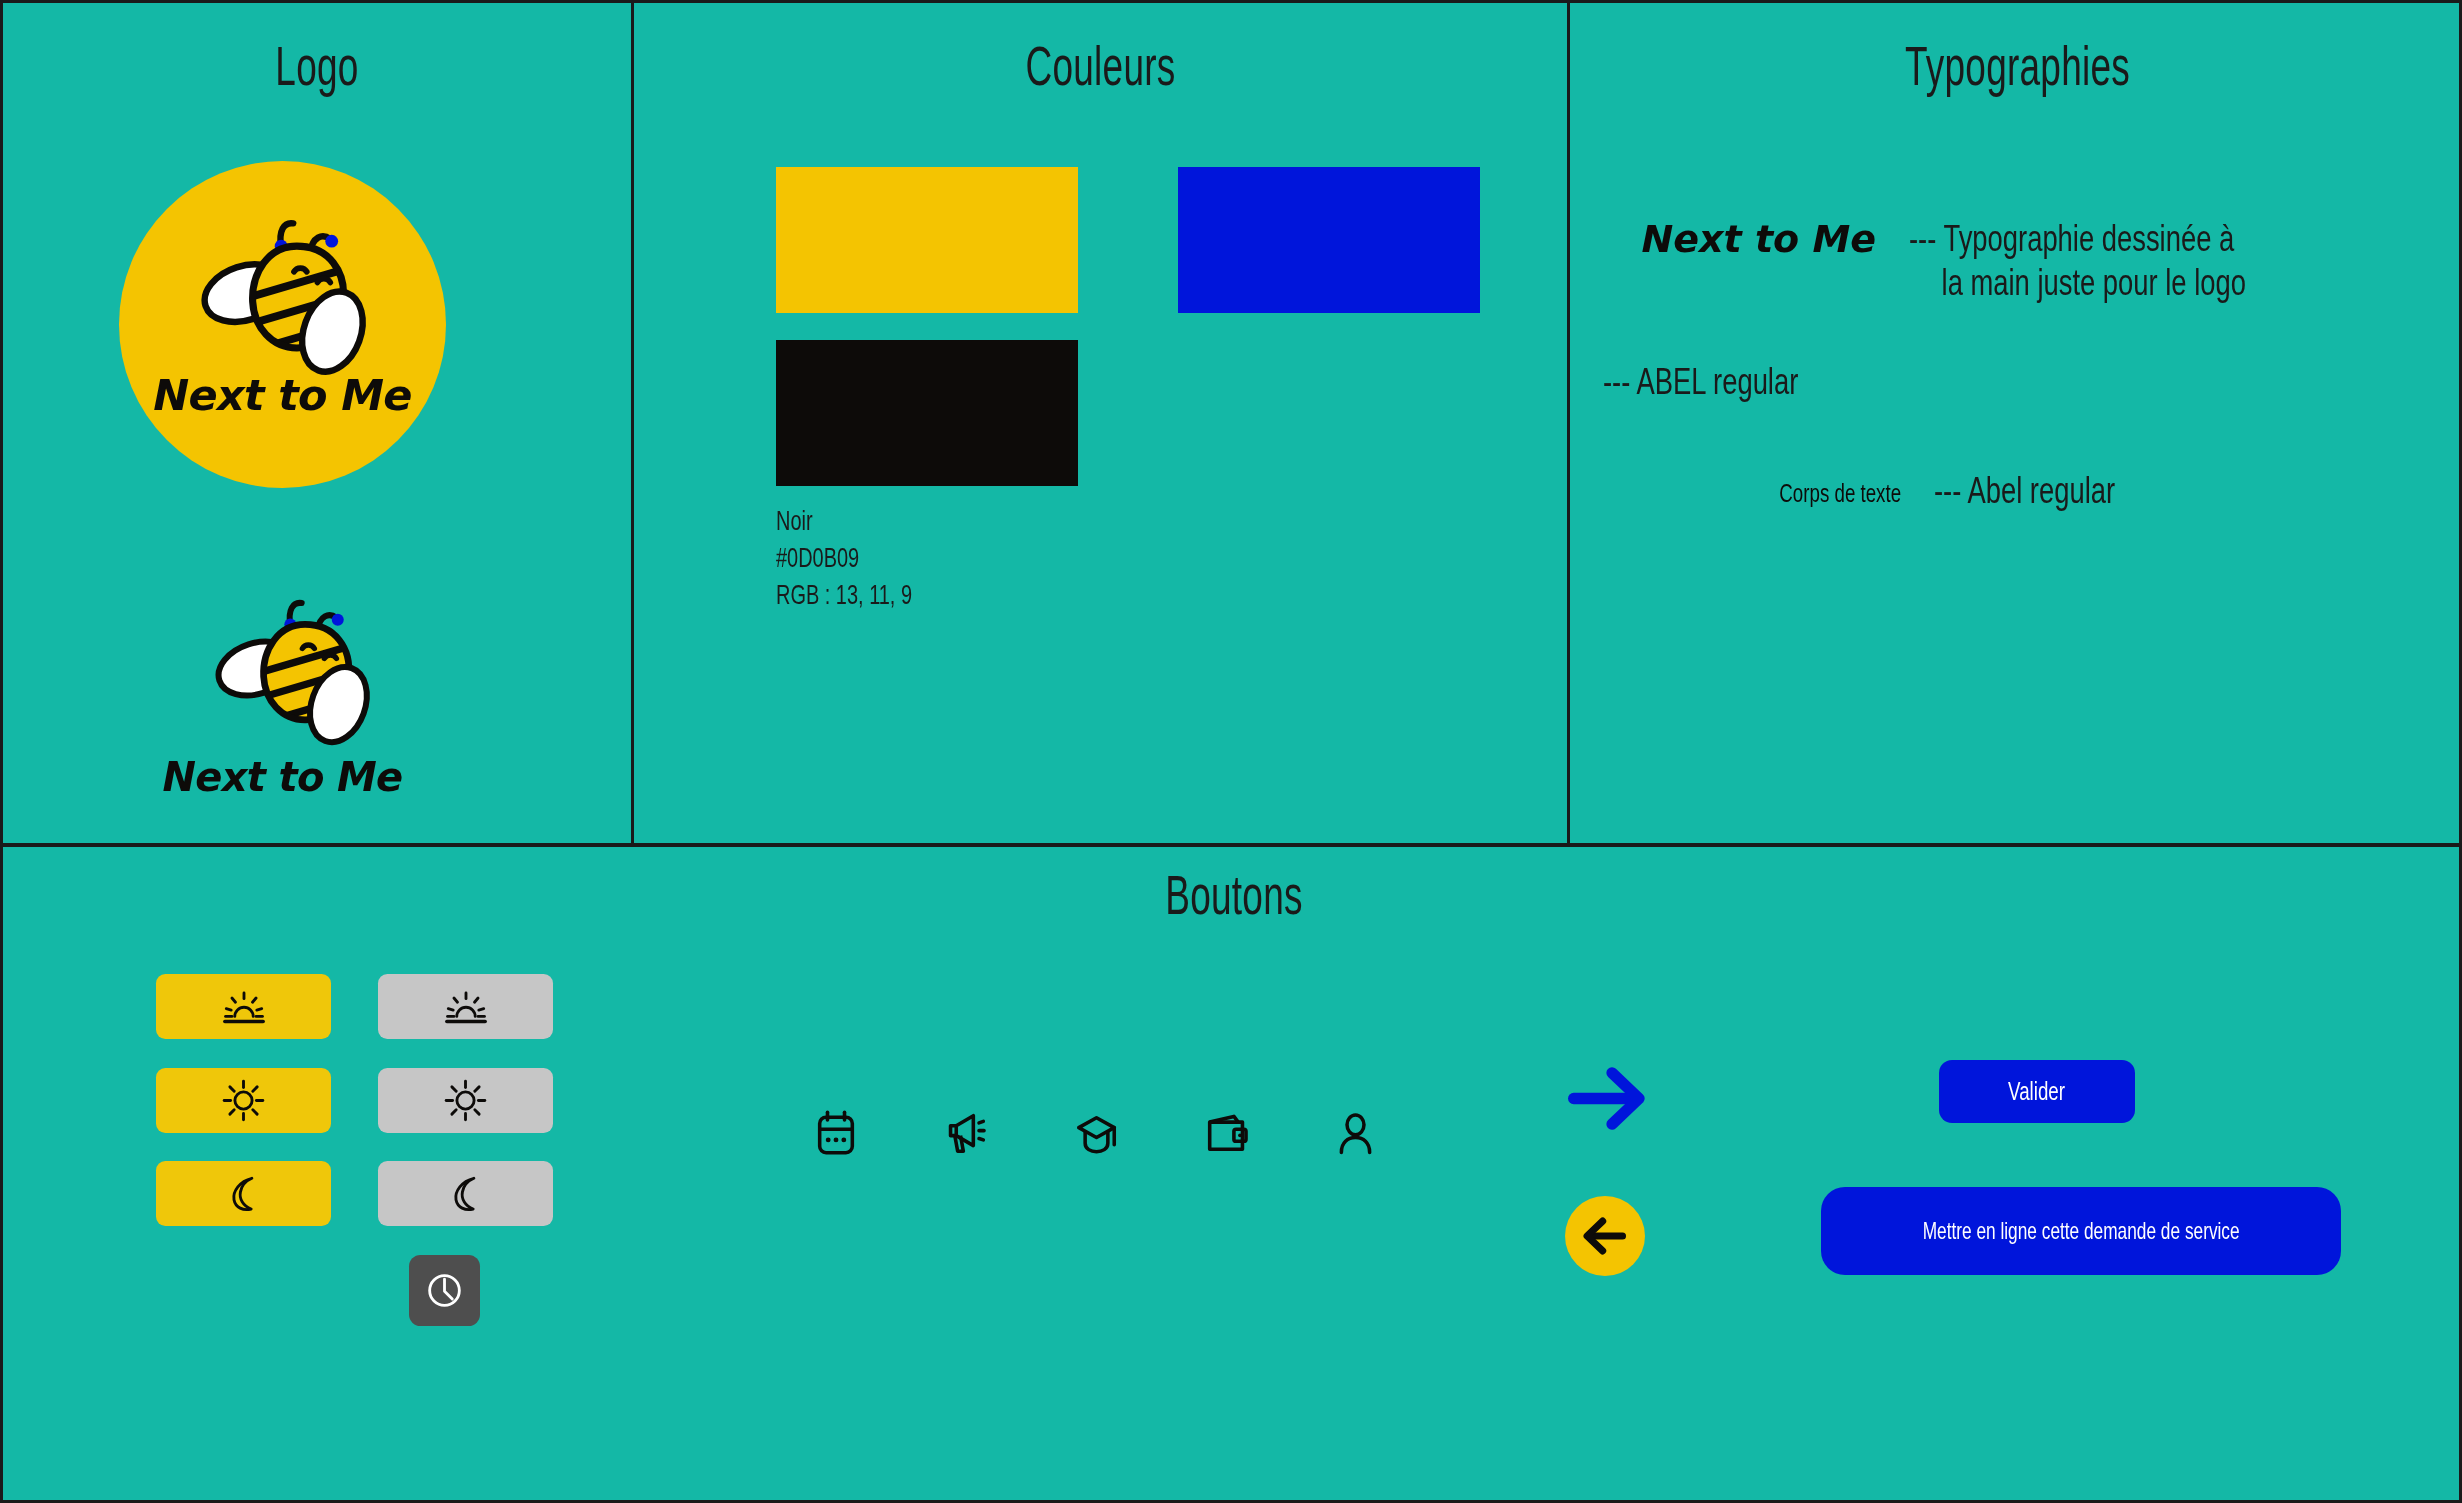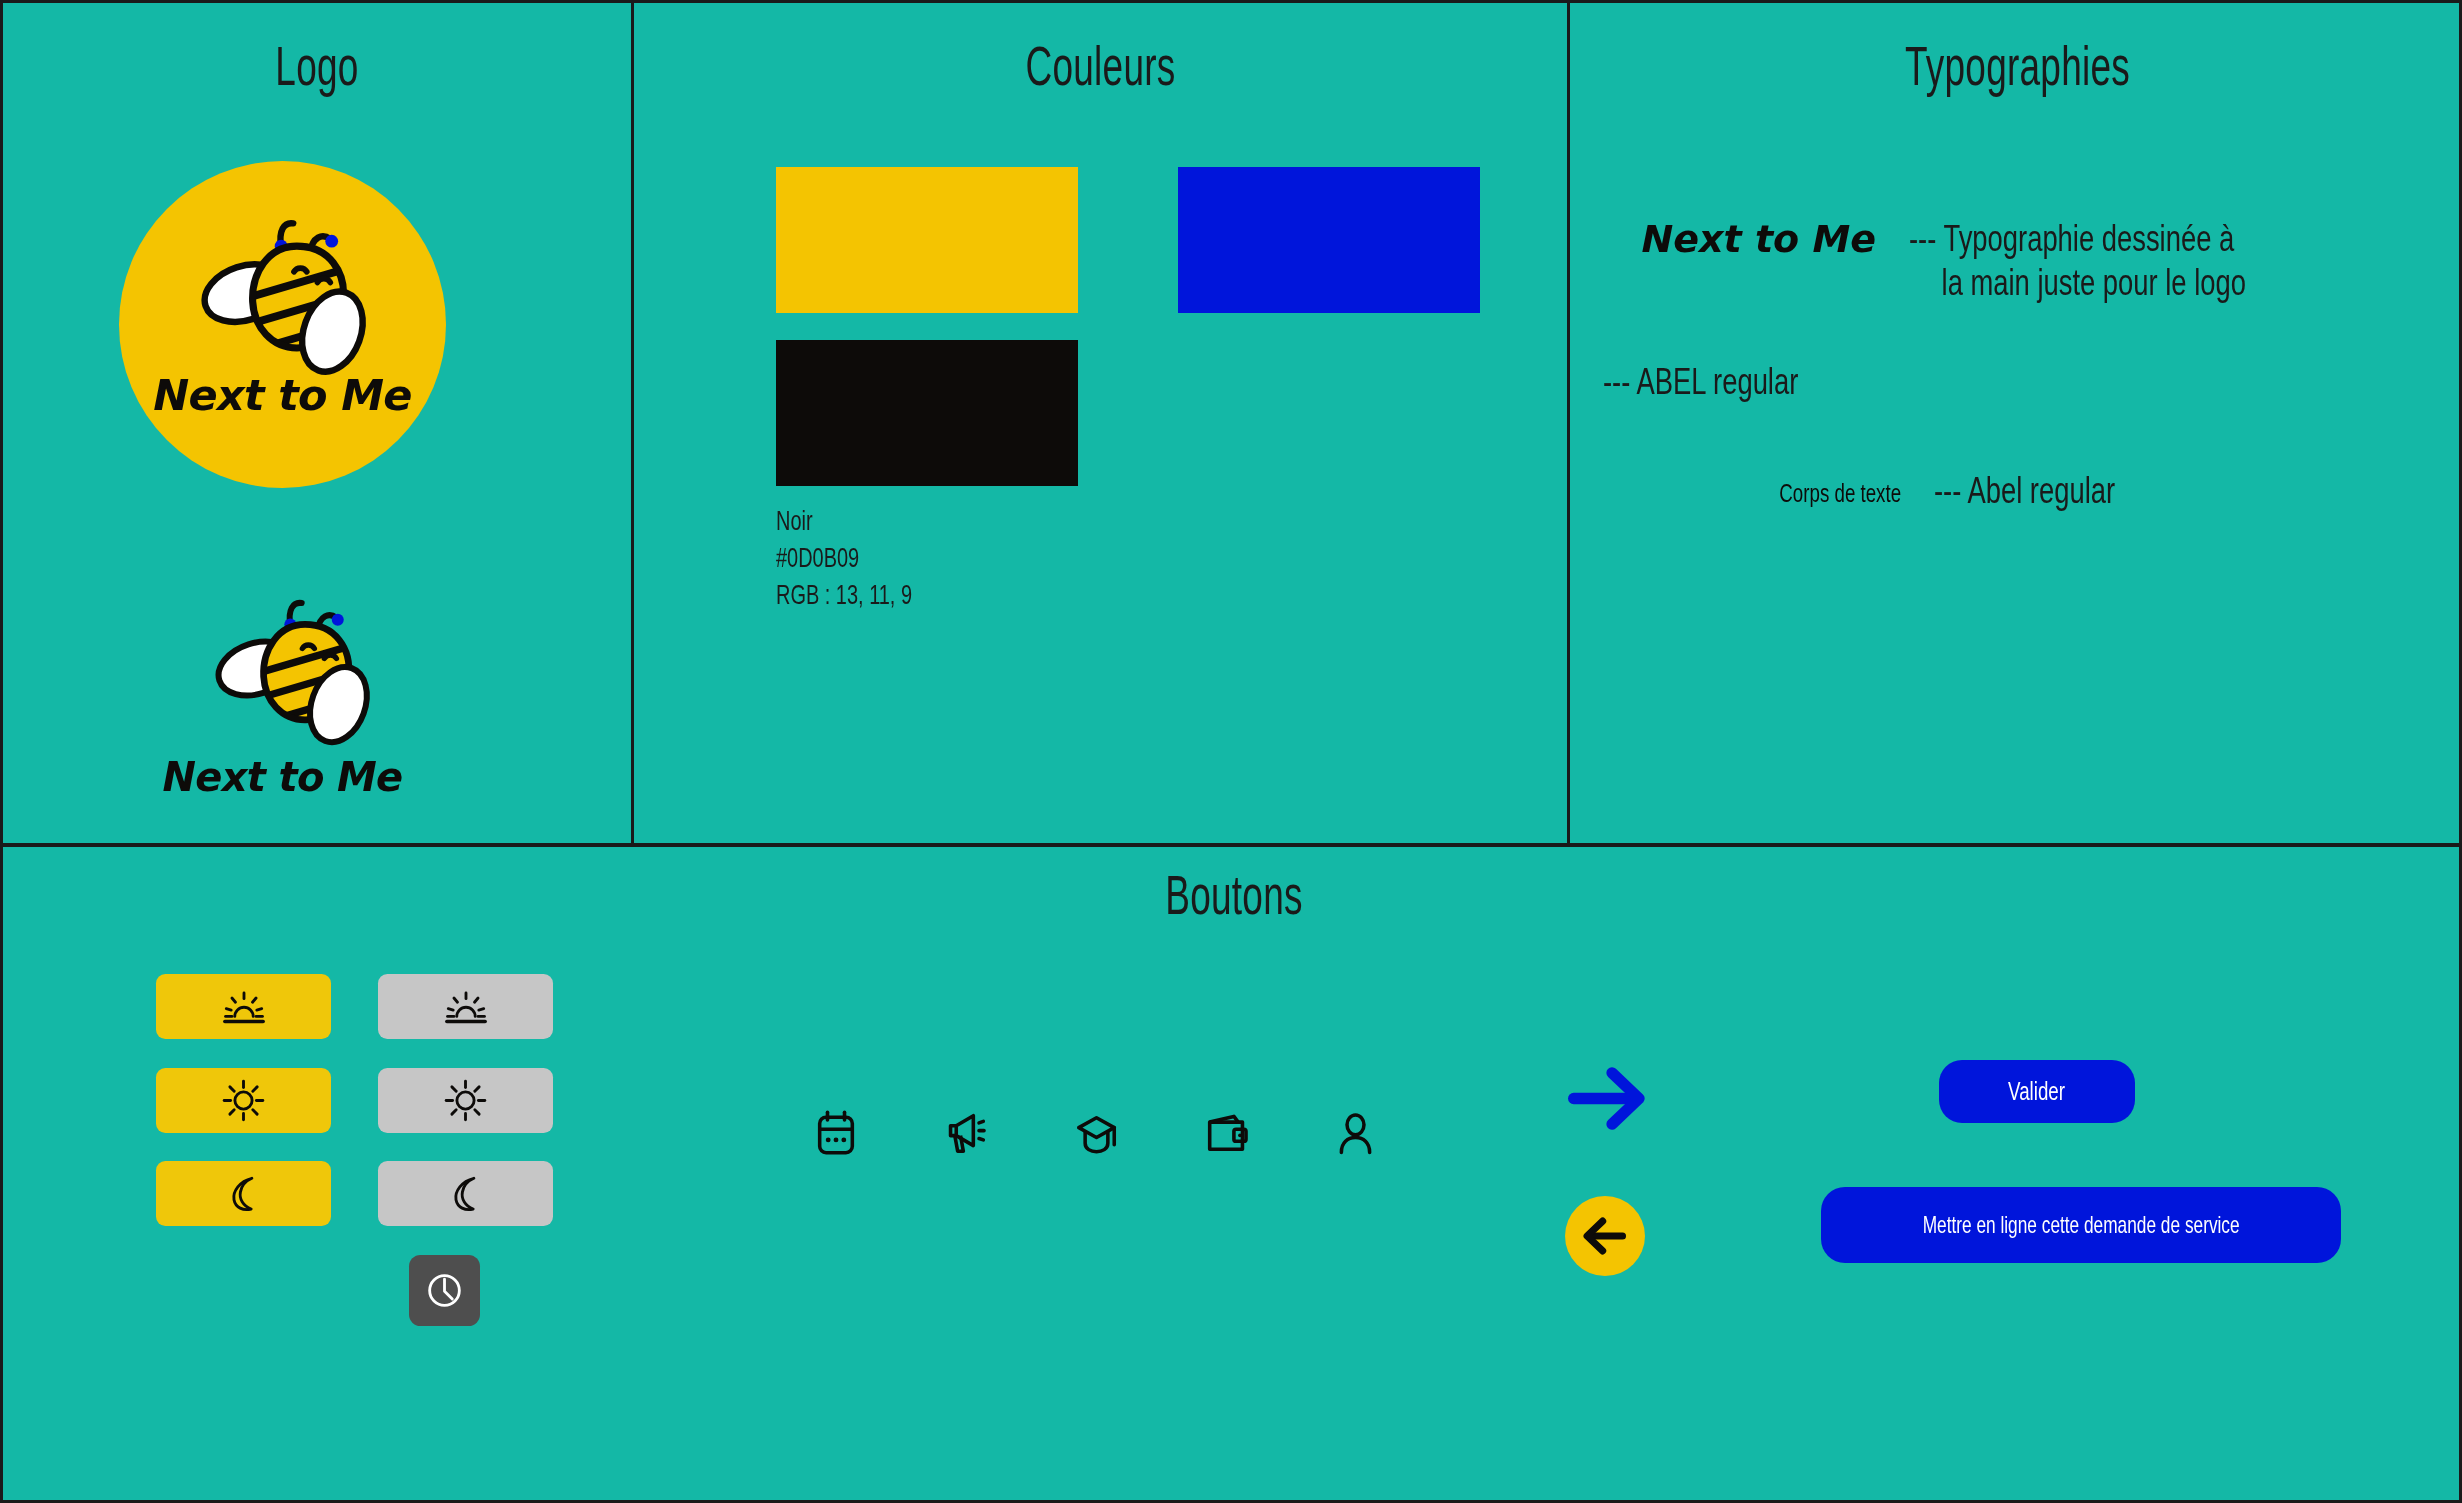--- a/index.html
+++ b/index.html
@@ -121,22 +121,22 @@
     margin-top:60px;
   }
 
   .cta-wrap{position:absolute;left:1818px;top:1057px;}
   .btn-blue{
     background:#0015DB;color:#ffffff;border:none;
     font-family:"Liberation Sans", sans-serif;
     display:flex;align-items:center;justify-content:center;
     cursor:pointer;
   }
-  #btn-valider{width:196px;height:63px;border-radius:23px;font-size:26px;margin-left:118px;}
-  #btn-mettre-en-ligne{width:520px;height:76px;border-radius:24px;font-size:24px;margin-top:64px;}
+  #btn-valider{width:196px;height:63px;border-radius:13px;font-size:26px;margin-left:118px;}
+  #btn-mettre-en-ligne{width:520px;height:88px;border-radius:24px;font-size:24px;margin-top:64px;}
   #btn-valider span,#btn-mettre-en-ligne span{transform:scaleX(.72);display:inline-block;white-space:nowrap;}
 </style>
 </head>
 <body>
 
 <div class="board">
 
   <div class="vdiv one"></div>
   <div class="vdiv two"></div>
   <div class="hdiv"></div>

